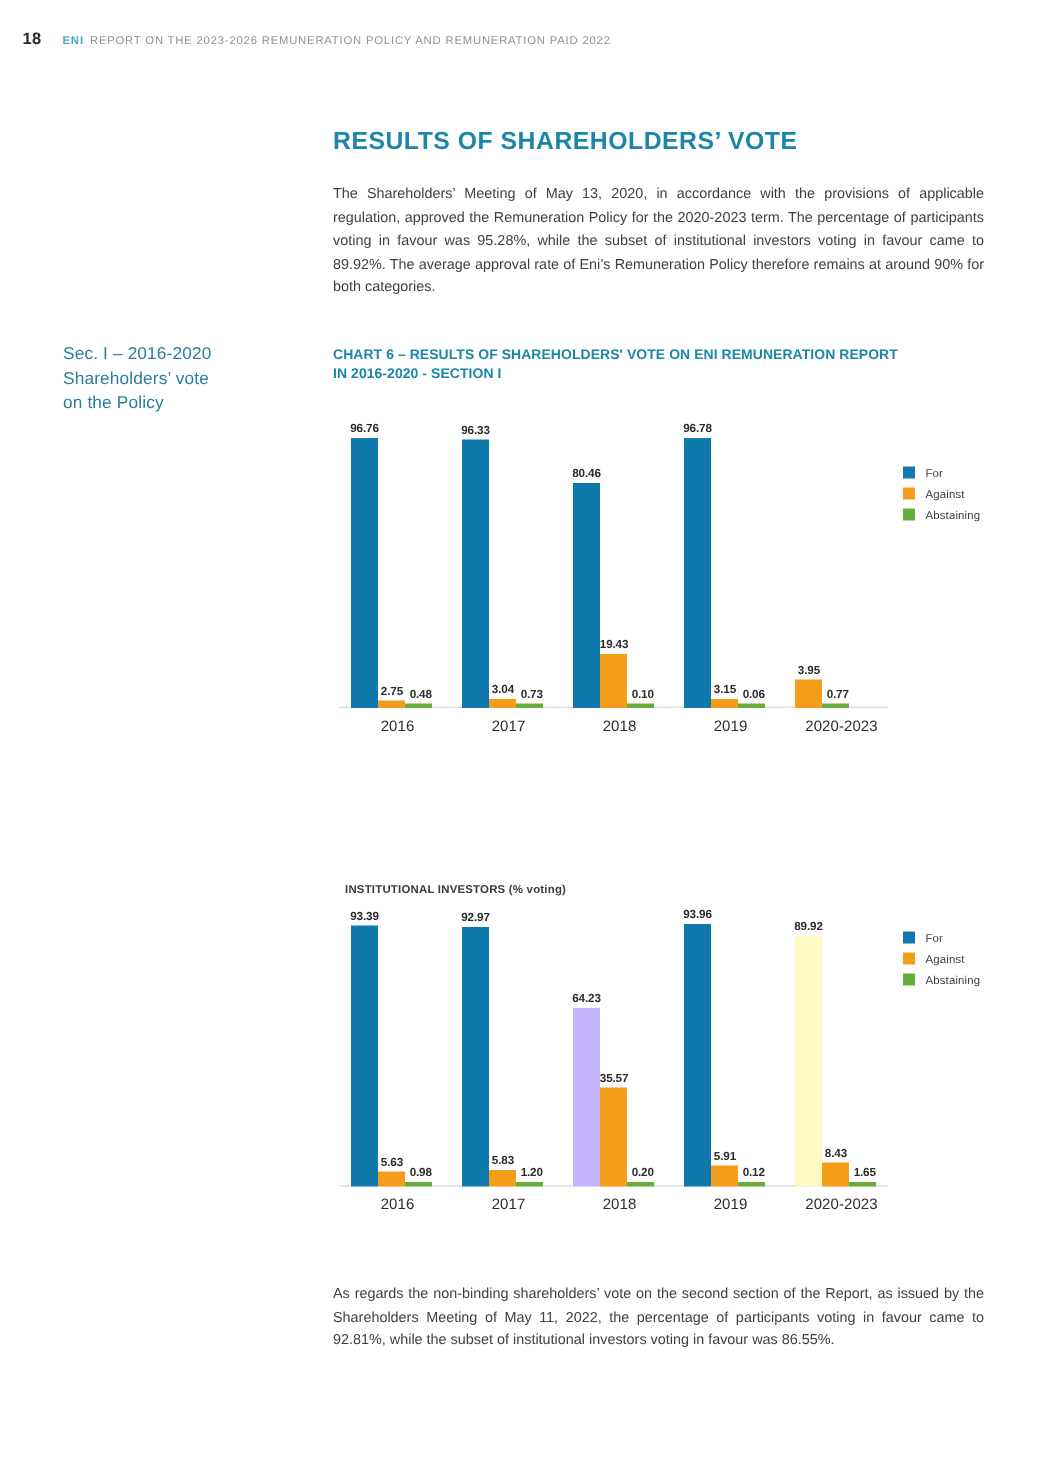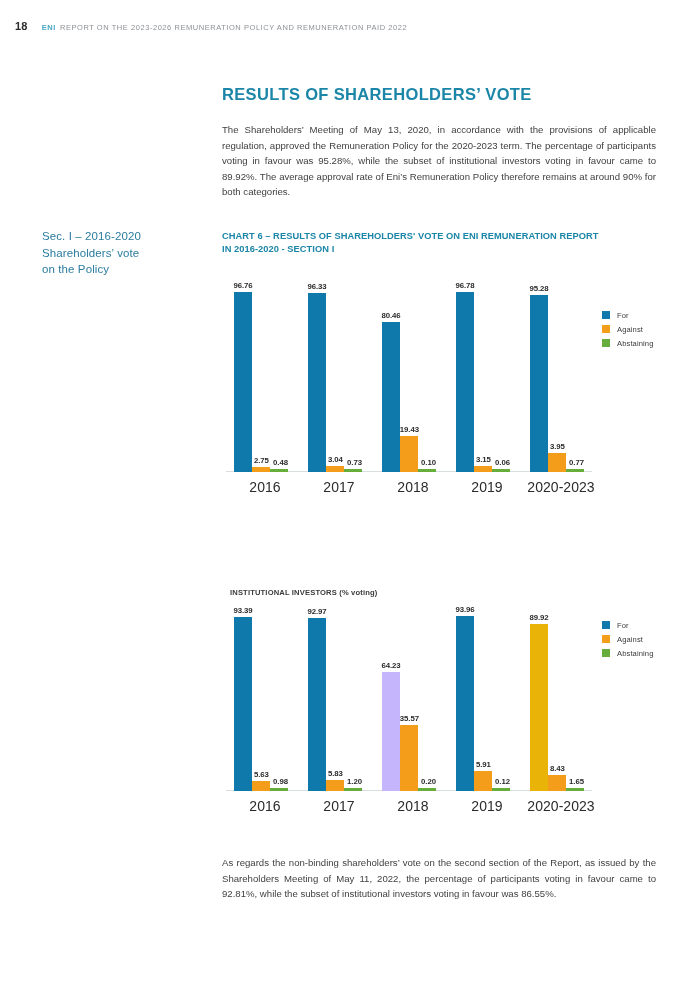--- a/index.html
+++ b/index.html
@@ -169,21 +169,21 @@
   .bar.against .bar-value { transform: translateX(-48%); }
   .bar.abstain .bar-value { transform: translateX(-40%); }
 
   .cat-label {
     position: absolute;
     top: 100%;
     left: 0;
     width: 74px;
     margin-top: 7px;
     text-align: center;
-    font-size: 14px;
+    font-size: 10px;
     color: #2b2b2b;
     letter-spacing: .05px;
   }
 
   
   .legend {
     position: absolute;
     left: 380px;
     top: 30px;
   }
@@ -293,23 +293,20 @@
             <span class="bar-value">3.15</span>
           </div>
           <div class="bar abstain" style="height: 3px; background: rgb(103, 173, 59);">
             <span class="bar-value">0.06</span>
           </div>
         </div>
         <div class="cat-label">2019</div>
       </div>
       <div class="group" style="left: 302px;">
         <div class="bars">
-          <div class="bar for" style="height: 177.221px; background: rgb(15, 121, 171);">
-            <span class="bar-value">95.28</span>
-          </div>
           <div class="bar against" style="height: 19px; background: rgb(244, 157, 27);">
             <span class="bar-value">3.95</span>
           </div>
           <div class="bar abstain" style="height: 3px; background: rgb(103, 173, 59);">
             <span class="bar-value">0.77</span>
           </div>
         </div>
         <div class="cat-label">2020-2023</div>
       </div>
     </div>
@@ -373,32 +370,32 @@
             <span class="bar-value">0.20</span>
           </div>
         </div>
         <div class="cat-label">2018</div>
       </div>
       <div class="group" style="left: 228px;">
         <div class="bars">
           <div class="bar for" style="height: 174.766px; background: rgb(15, 121, 171);">
             <span class="bar-value">93.96</span>
           </div>
-          <div class="bar against" style="height: 20px; background: rgb(244, 157, 27); text-align: right;">
+          <div class="bar against" style="height: 14px; background: rgb(244, 157, 27); text-align: right;">
             <span class="bar-value">5.91</span>
           </div>
           <div class="bar abstain" style="height: 3px; background: rgb(103, 173, 59);">
             <span class="bar-value">0.12</span>
           </div>
         </div>
         <div class="cat-label">2019</div>
       </div>
       <div class="group" style="left: 302px;">
         <div class="bars">
-          <div class="bar for" style="height: 167.251px; background: #eab308;">
+          <div class="bar for" style="height: 167.251px; background: #fef9c3;">
             <span class="bar-value">89.92</span>
           </div>
           <div class="bar against" style="height: 15.6798px; background: rgb(244, 157, 27);">
             <span class="bar-value">8.43</span>
           </div>
           <div class="bar abstain" style="height: 3.069px; background: rgb(103, 173, 59);">
             <span class="bar-value">1.65</span>
           </div>
         </div>
         <div class="cat-label">2020-2023</div>

